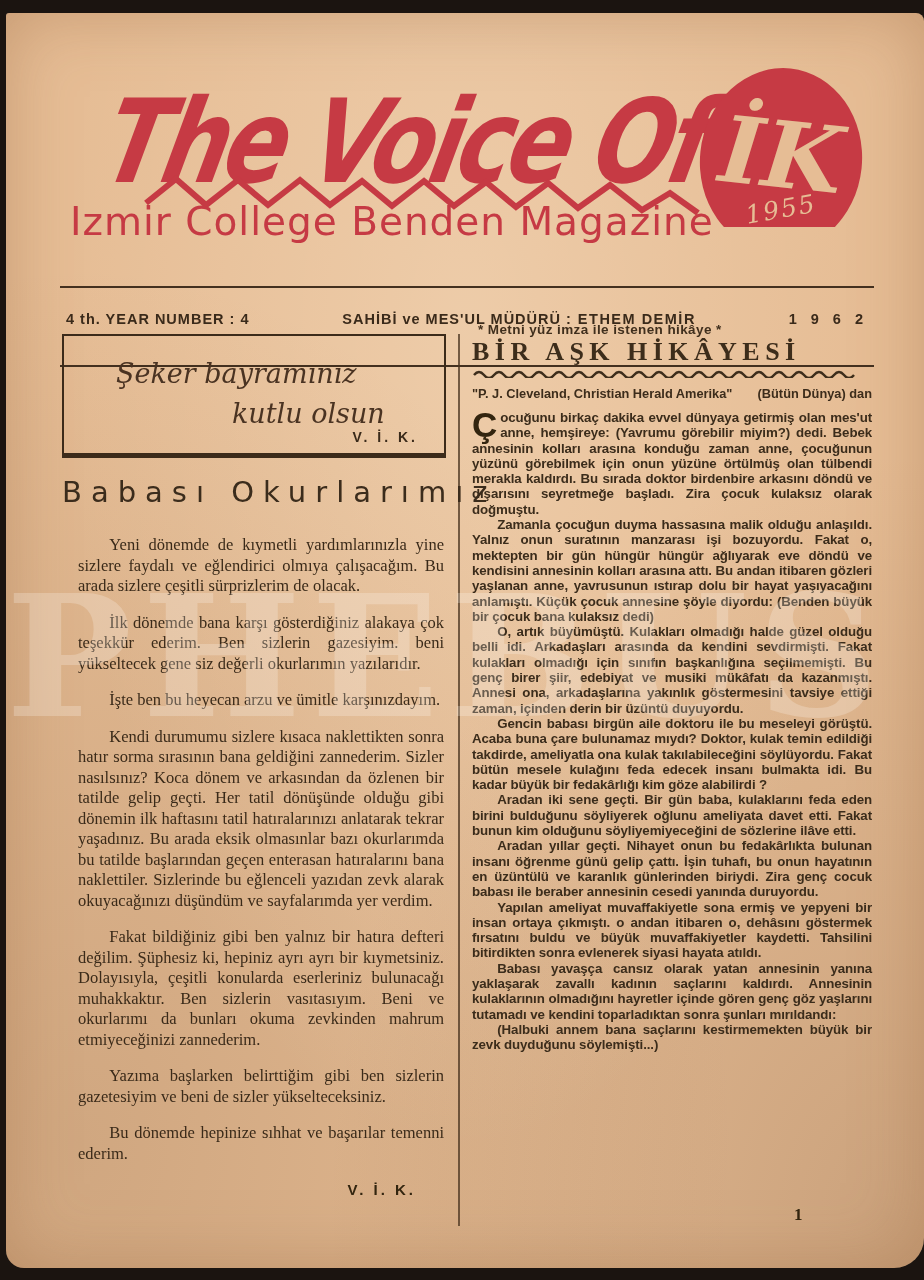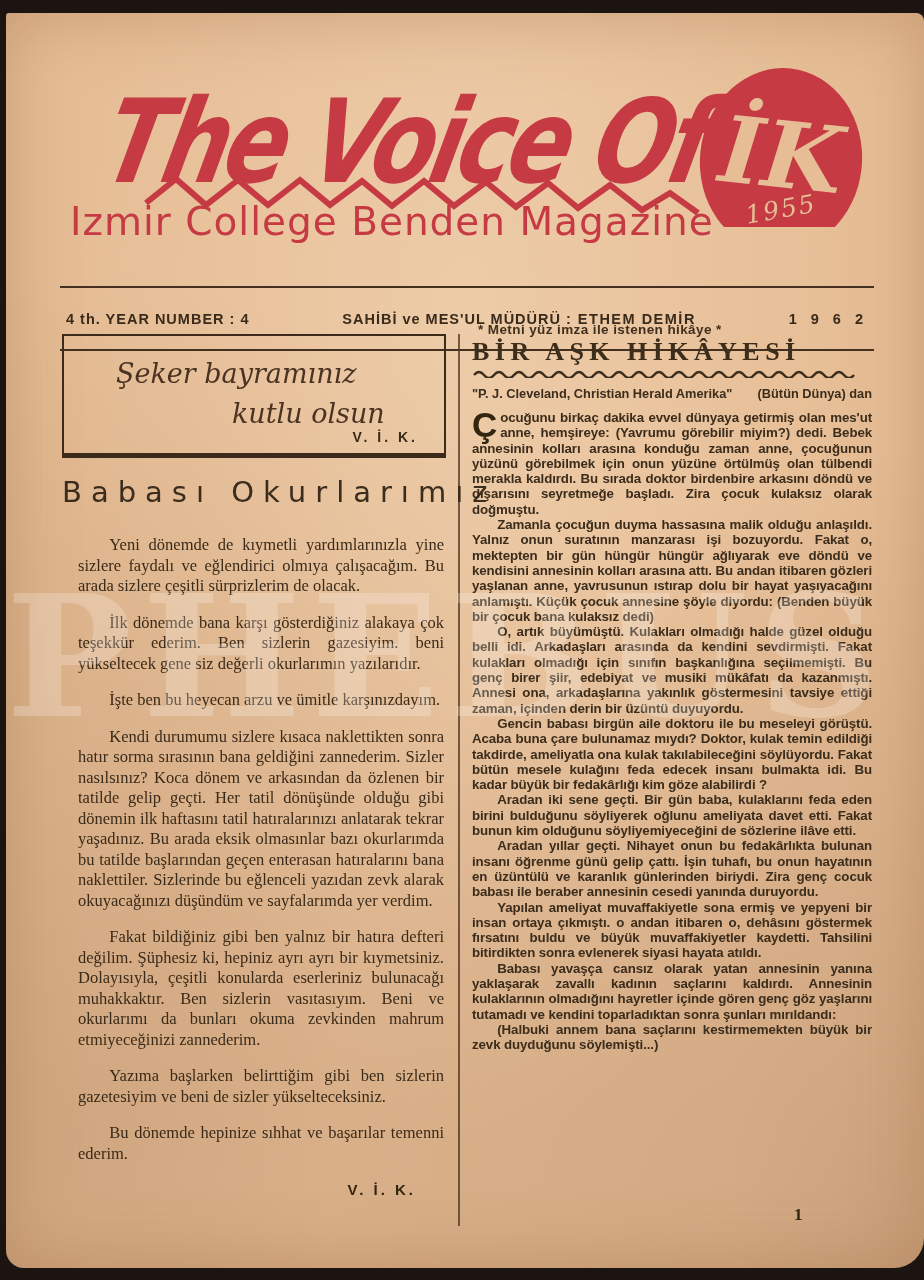--- a/index.html
+++ b/index.html
@@ -18,21 +18,21 @@
   .watermark{position:absolute;left:0;top:545px;width:100%;text-align:left;
              font-family:"DejaVu Serif",serif;font-weight:bold;font-size:168px;
              letter-spacing:10px;color:rgba(255,252,245,.24);user-select:none;pointer-events:none;z-index:5;}
   
   .logo-svg{position:absolute;left:48px;top:42px;width:815px;height:172px;}
   .subtitle{position:absolute;left:64px;top:186px;font-family:"DejaVu Sans",sans-serif;
             font-size:39px;letter-spacing:1px;color:#c63a44;white-space:nowrap;}
   
   .masthead{position:absolute;left:54px;top:273px;width:802px;
             border-top:2px solid #43301f;border-bottom:2px solid #43301f;
-            padding:8px 6px 7px;display:flex;align-items:baseline;
+            padding:8px 6px 23px;display:flex;align-items:baseline;
             font-size:14.5px;font-weight:bold;letter-spacing:1px;color:#3a2a1a;}
   .masthead .mid{margin:15px auto;}
   .masthead .name{font-weight:bold;letter-spacing:1.5px;margin-left:6px;}
   .masthead .year{letter-spacing:5px;}
   
   .col-divider{position:absolute;left:452px;top:321px;width:2px;height:892px;
                background:rgba(74,52,32,.75);}
   
   .greet-box{position:absolute;left:56px;top:321px;width:384px;height:124px;
              border:2px solid #3c2b1a;border-bottom-width:5px;box-sizing:border-box;}

